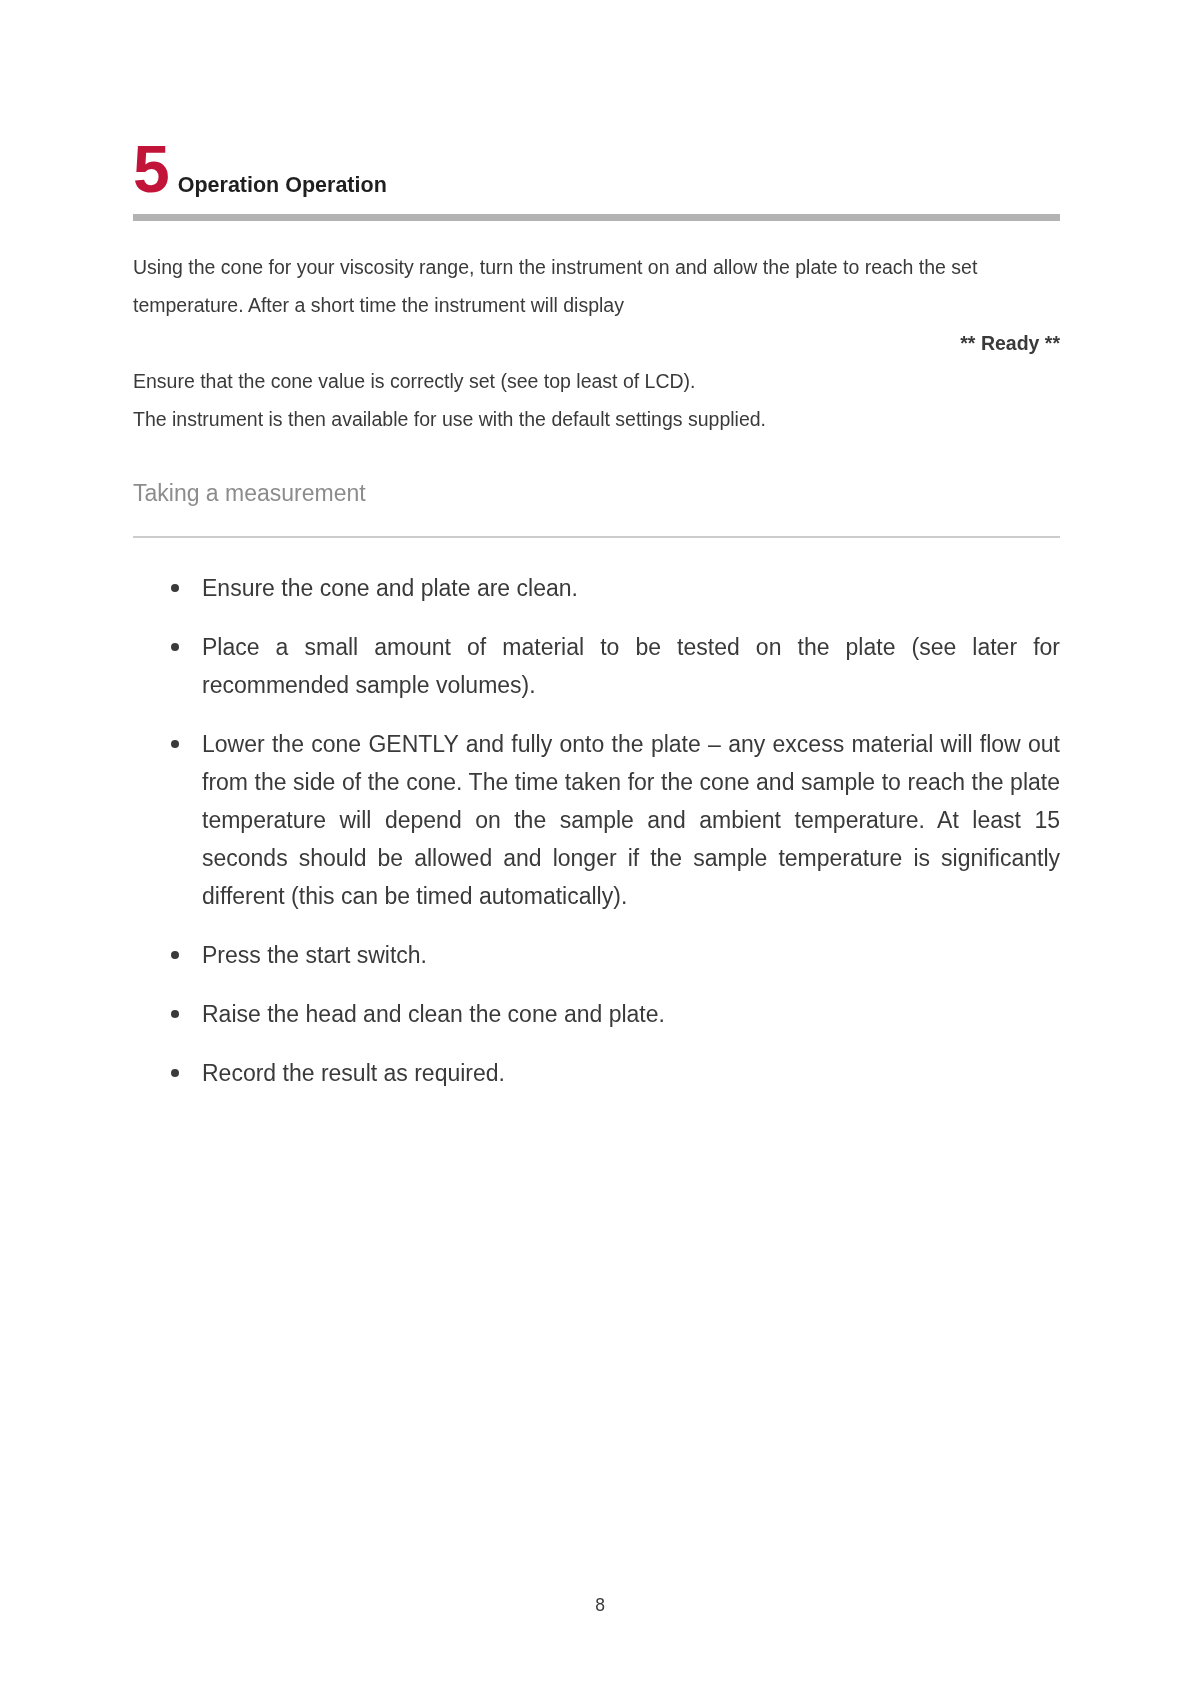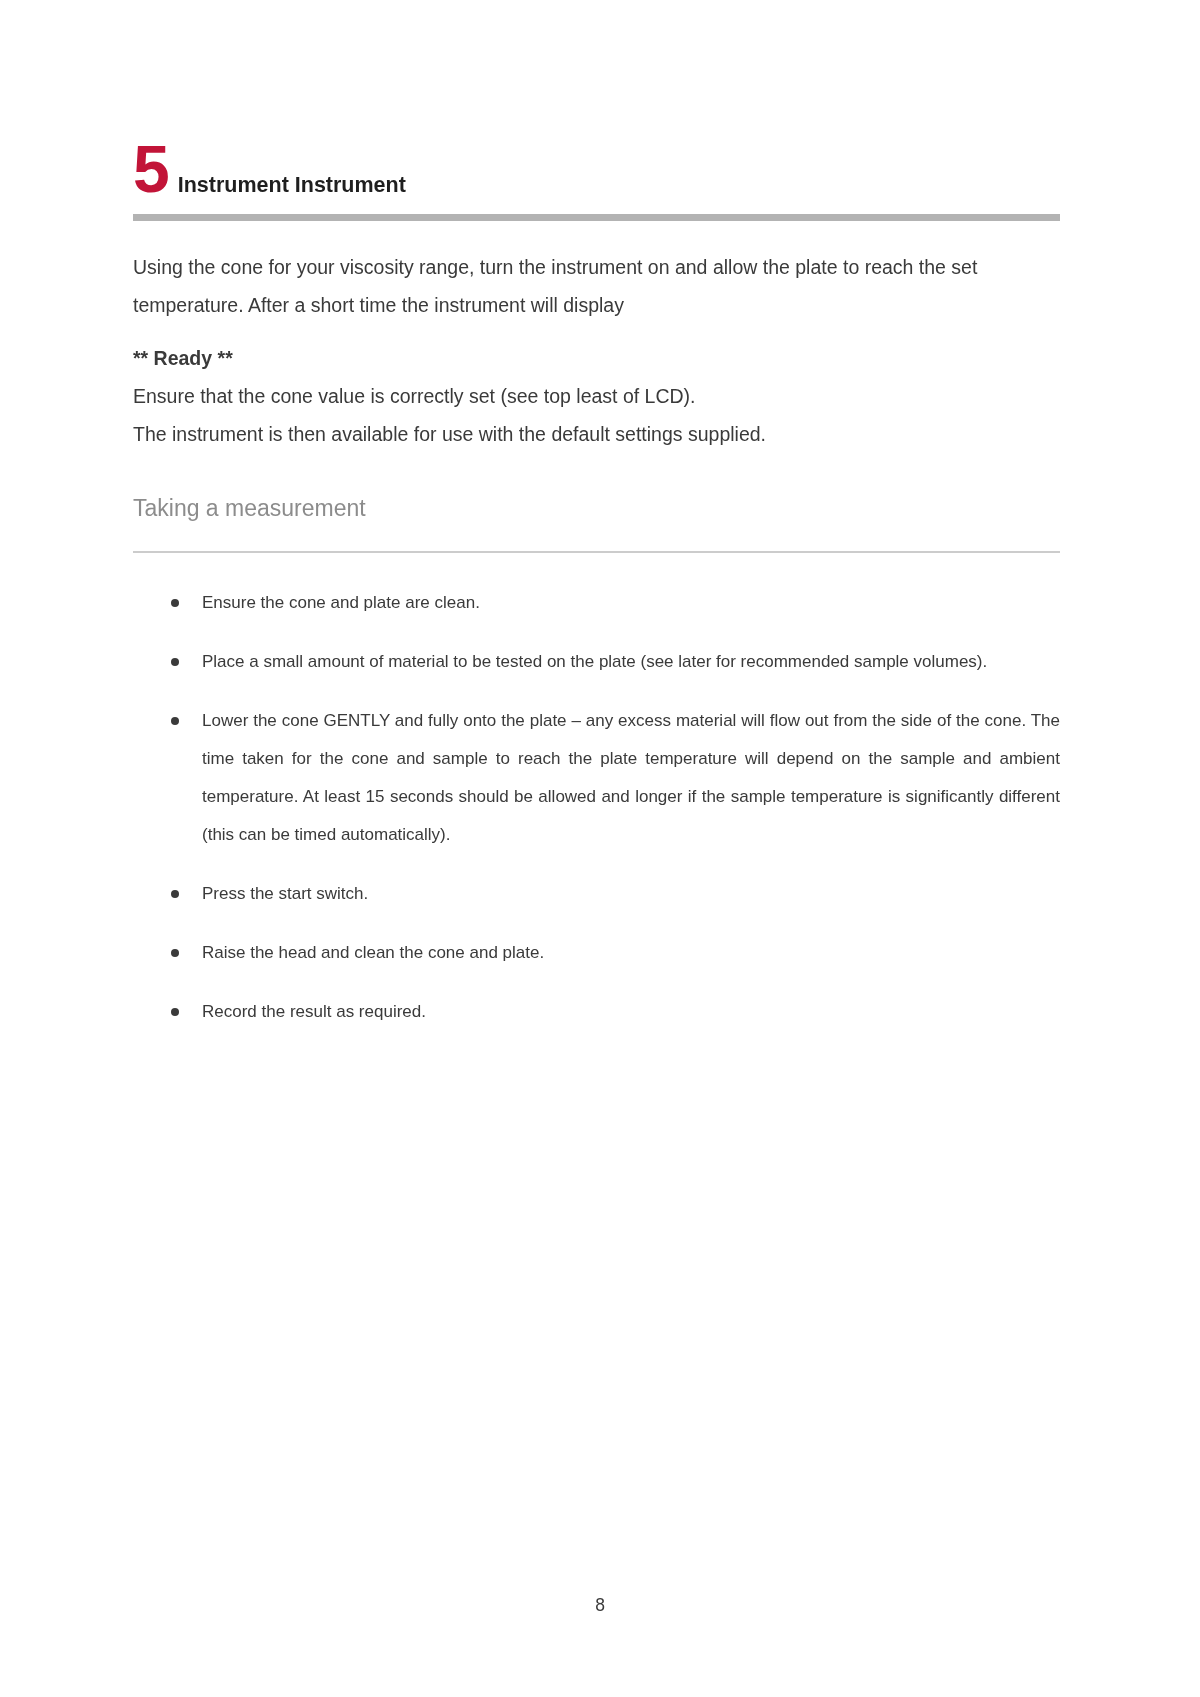--- a/index.html
+++ b/index.html
@@ -45,42 +45,41 @@
     background: #b3b3b3;
   }
   
   .intro-block {
     margin-top: 27px;
     font-size: 19.5px;
     line-height: 38px;
     color: #3a3a3a;
   }
   .ready-line {
-    text-align: left;
+    text-align: right;
     font-weight: bold;
-    margin-top: 15px;
   }
   
   .subsection-title {
     margin-top: 42px;
     font-size: 23px;
     color: #8c8c8c;
     padding-bottom: 29px;
     border-bottom: 2px solid #cccccc;
   }
   
   .bullet-list {
     list-style: none;
     margin-top: 31px;
   }
   .bullet-list li {
     position: relative;
     padding-left: 69px;
     margin-bottom: 21px;
-    font-size: 17px;
+    font-size: 23px;
     line-height: 38px;
   }
   .bullet-list li .dot {
     position: absolute;
     left: 38px;
     top: 15px;
     width: 8px;
     height: 8px;
     border-radius: 50%;
     background: #3a3a3a;
@@ -100,21 +99,21 @@
   }
 </style>
 </head>
 <body>
 
 <div class="page">
   <div class="content">
 
     <div class="chapter-heading">
       <span class="chapter-num">5</span>
-      <span class="chapter-title">Instrument Instrument</span>
+      <span class="chapter-title">Operation Operation</span>
     </div>
     <div class="heading-bar"></div>
 
     <div class="intro-block">
       <p>Using the cone for your viscosity range, turn the instrument on and allow the plate to reach the set temperature. After a short time the instrument will display</p>
       <p class="ready-line">** Ready **</p>
       <p>Ensure that the cone value is correctly set (see top least of LCD).</p>
       <p>The instrument is then available for use with the default settings supplied.</p>
     </div>
 

